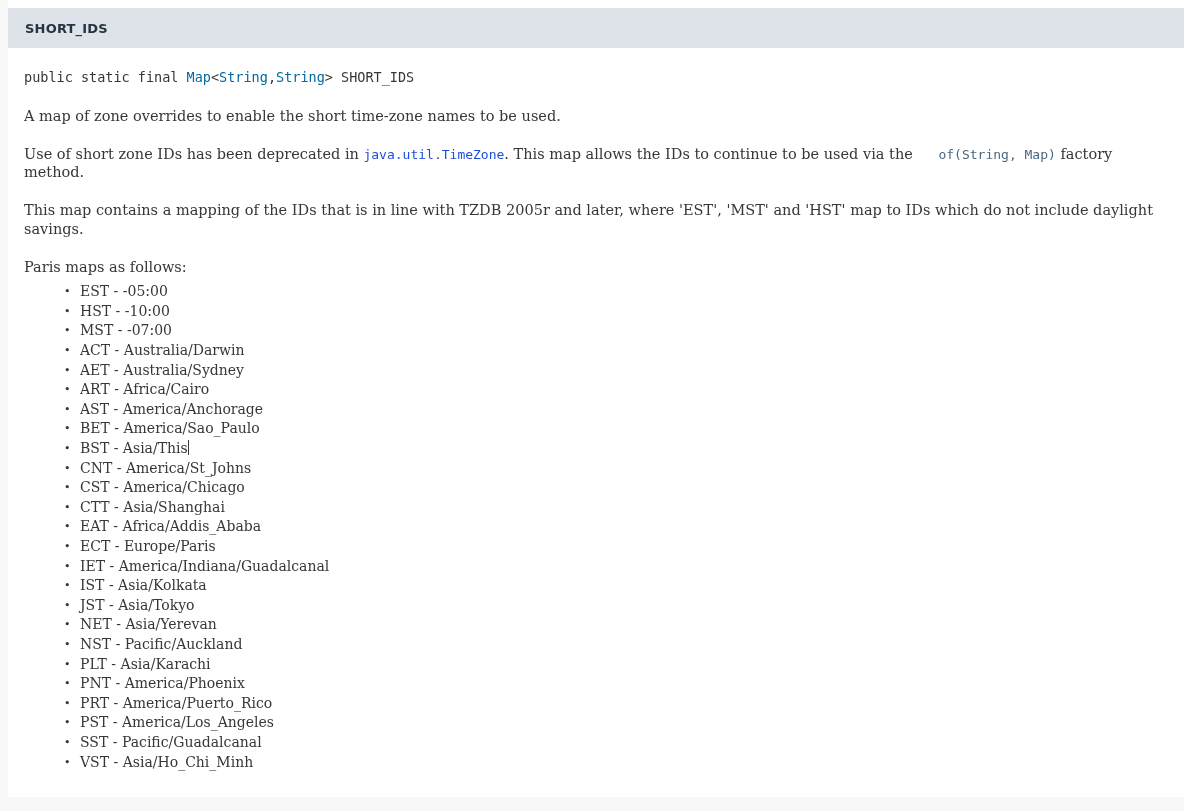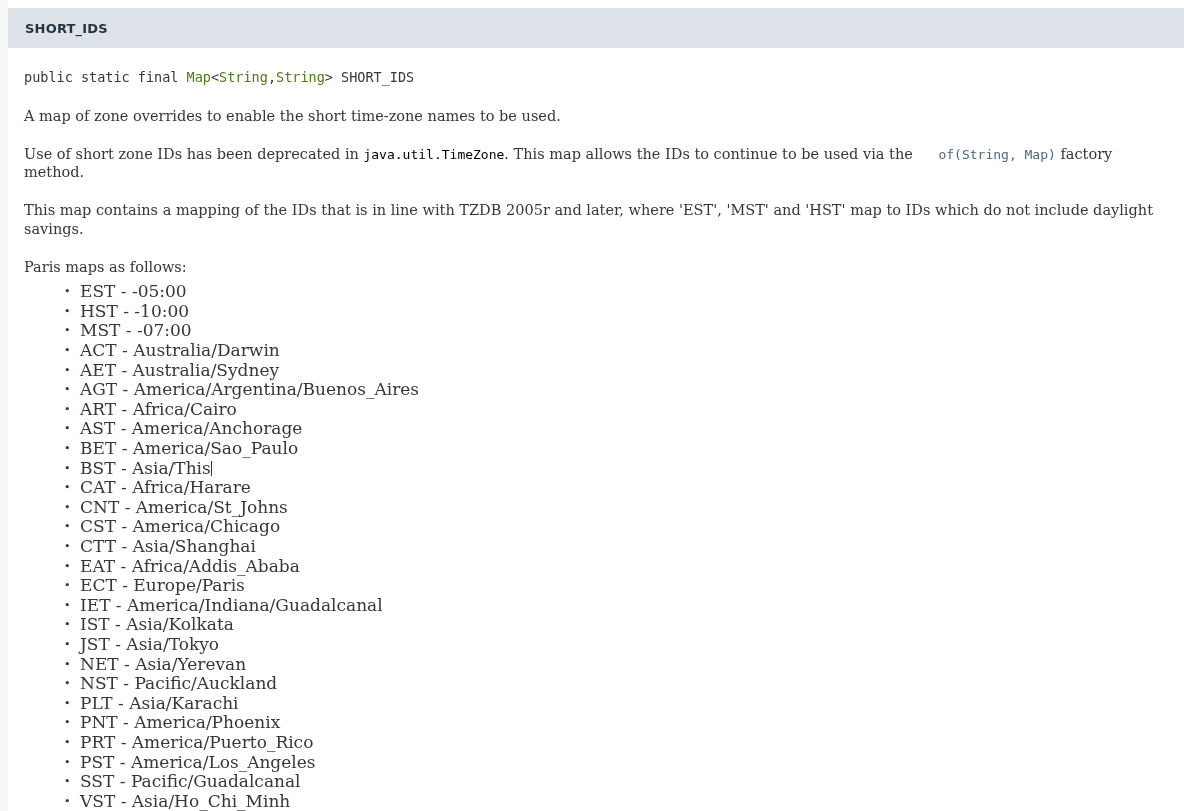--- a/index.html
+++ b/index.html
@@ -58,53 +58,53 @@
   .signature {
     font-family: "DejaVu Sans Mono", "Liberation Mono", monospace;
     font-size: 13.5px;
     color: #353833;
     margin: 0;
     padding: 21px 0 0 0;
     line-height: 1.3;
     white-space: nowrap;
   }
   .signature .type-link {
-    color: #4d7c0f;
+    color: #0369a1;
     text-decoration: none;
   }
 
   p.block {
     margin: 0;
     padding: 20px 0 0 0;
     line-height: 1.26;
     font-size: 14.5px;
     color: #353833;
   }
 
   code.mono {
     font-family: "DejaVu Sans Mono", "Liberation Mono", monospace;
     font-size: 13px;
-    color: #000000;
+    color: #1d4ed8;
   }
   a.ref {
     font-family: "DejaVu Sans Mono", "Liberation Mono", monospace;
     font-size: 13px;
     color: #4a6782;
     text-decoration: none;
     margin-left: 21px;
   }
 
   ul.zone-list {
     margin: 6px 0 0 0;
     padding: 0 0 0 40px;
     list-style: none;
   }
   ul.zone-list li {
     position: relative;
-    font-size: 17px;
+    font-size: 14px;
     line-height: 19.6px;
     color: #353833;
     padding-left: 16px;
     white-space: nowrap;
   }
   ul.zone-list li::before {
     content: "\2022";
     position: absolute;
     left: 0;
     top: -1px;
@@ -144,26 +144,24 @@
       <p class="block">This map contains a mapping of the IDs that is in line with TZDB 2005r and later, where 'EST', 'MST' and 'HST' map to IDs which do not include daylight savings.</p>
 
       <p class="block">Paris maps as follows:</p>
 
       <ul class="zone-list">
           <li><span>EST - -05:00</span></li>
           <li><span>HST - -10:00</span></li>
           <li><span>MST - -07:00</span></li>
           <li><span>ACT - Australia/Darwin</span></li>
           <li><span>AET - Australia/Sydney</span></li>
-          <li><span>AGT - America/Argentina/Buenos_Aires</span></li>
           <li><span>ART - Africa/Cairo</span></li>
           <li><span>AST - America/Anchorage</span></li>
           <li><span>BET - America/Sao_Paulo</span></li>
           <li><span>BST - Asia/This</span><span class="caret"></span></li>
-          <li><span>CAT - Africa/Harare</span></li>
           <li><span>CNT - America/St_Johns</span></li>
           <li><span>CST - America/Chicago</span></li>
           <li><span>CTT - Asia/Shanghai</span></li>
           <li><span>EAT - Africa/Addis_Ababa</span></li>
           <li><span>ECT - Europe/Paris</span></li>
           <li><span>IET - America/Indiana/Guadalcanal</span></li>
           <li><span>IST - Asia/Kolkata</span></li>
           <li><span>JST - Asia/Tokyo</span></li>
           <li><span>NET - Asia/Yerevan</span></li>
           <li><span>NST - Pacific/Auckland</span></li>

